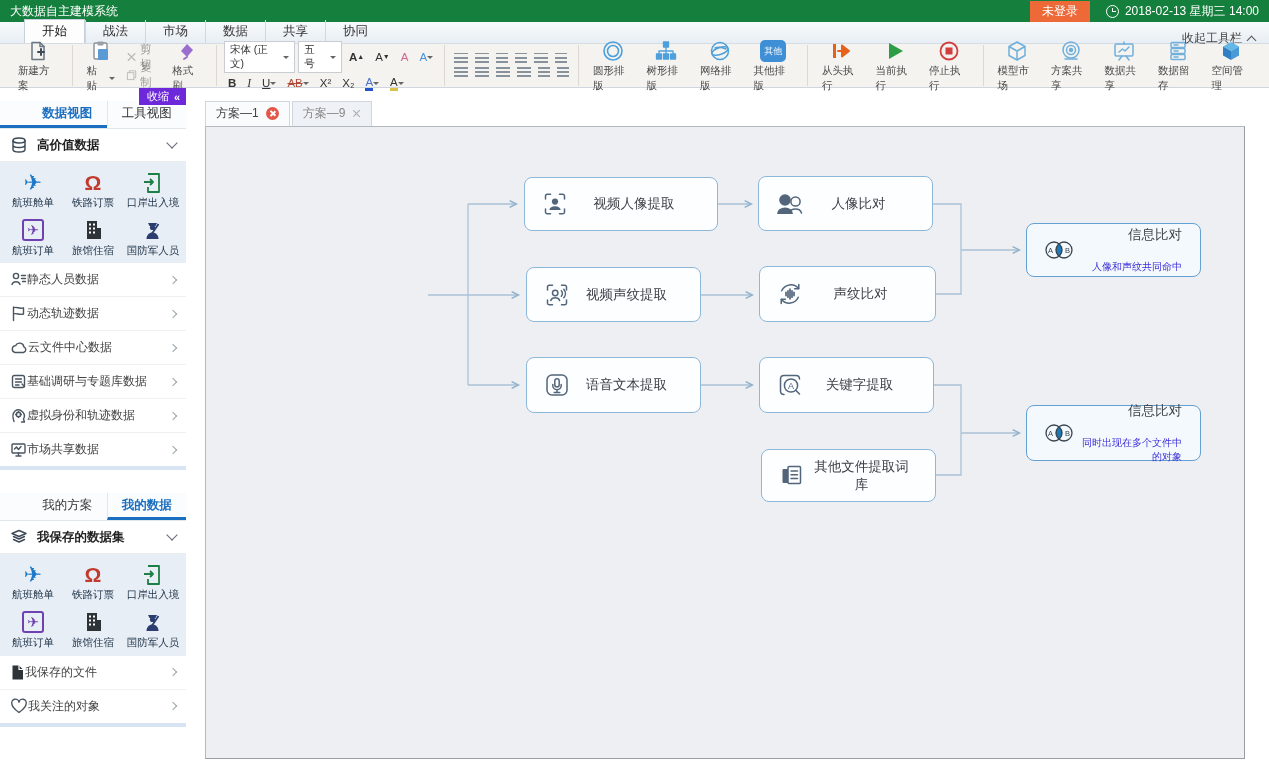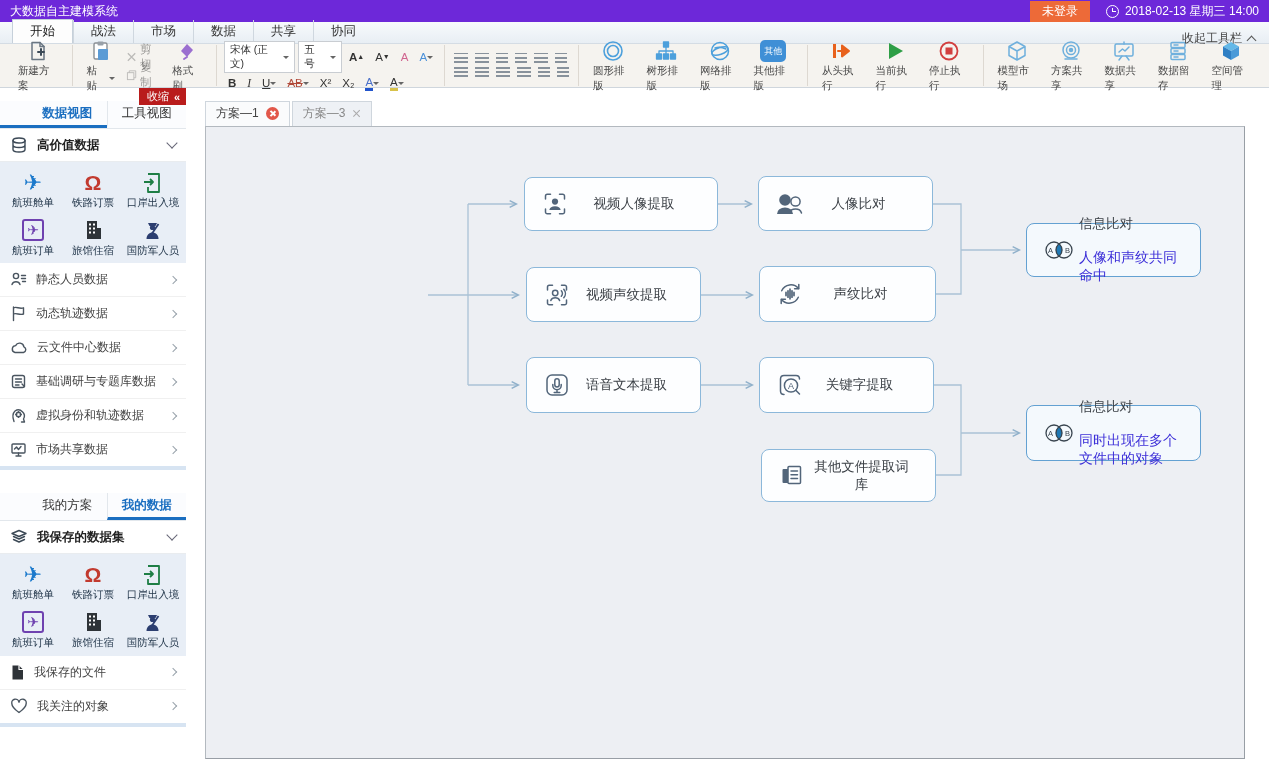--- a/index.html
+++ b/index.html
@@ -1,30 +1,30 @@
 <!DOCTYPE html>
 <html><head>
 <meta charset="utf-8">
 <style>
   * { margin:0; padding:0; box-sizing:border-box; }
   html,body { width:1269px; height:774px; background:#fff; font-family:"Liberation Sans","DejaVu Sans",sans-serif; overflow:hidden; }
 
   
-  .titlebar{height:22px;background:#6d28d9;color:#fff;display:flex;align-items:center;padding:0 10px;font-size:12px;}
+  .titlebar{height:22px;background:#15803d;color:#fff;display:flex;align-items:center;padding:0 10px;font-size:12px;}
   .titlebar .spacer{flex:1;}
   .badge{background:#ed6a38;color:#fff;font-size:12px;padding:2px 12px;margin-right:16px;cursor:pointer;}
   .dt{display:flex;align-items:center;gap:6px;font-size:12px;}
   .clock{width:13px;height:13px;border:1.4px solid #fff;border-radius:50%;position:relative;}
   .clock::before{content:"";position:absolute;left:5px;top:2px;width:1.4px;height:4px;background:#fff;}
   .clock::after{content:"";position:absolute;left:5px;top:5px;width:4px;height:1.4px;background:#fff;}
 
   
   .tabrow{height:22px;background:linear-gradient(#f7fafc,#e8eef4);display:flex;align-items:flex-end;padding-left:12px;border-bottom:1px solid #d4dce4;}
   .rtab{font-size:12.5px;color:#333;padding:3px 17px;border-left:1px solid #cfd7df;cursor:pointer;}
-  .rtab:first-child{border-left:none;}
+  .rtab:first-child{border-left:none;margin-left:12px;}
   .rtab.active{background:#fdfdfd;border:1px solid #c6d0da;border-bottom:none;color:#111;}
 
   
   .ribbon{height:44px;background:#f5f3ef;border-bottom:1px solid #cfd6dd;display:flex;align-items:stretch;padding:1px 4px;position:relative;}
   .rgroup{display:flex;align-items:center;padding:0 7px;border-right:1px solid #ddd8d1;}
   .bigbtn{display:flex;flex-direction:column;align-items:center;justify-content:center;font-size:10.5px;color:#4a4a4a;padding:1px 7px;cursor:pointer;line-height:1.35;}
   .bigbtn .bicon{height:24px;display:flex;align-items:center;justify-content:center;}
   .bigbtn svg{fill:none;stroke-linecap:round;stroke-linejoin:round;}
   .gray{opacity:.45;}
   .stack{display:flex;flex-direction:column;justify-content:center;gap:3px;}
@@ -35,38 +35,38 @@
   .sb.b{font-weight:bold;} .sb.i{font-style:italic;font-family:"Liberation Serif",serif;} .sb.u{text-decoration:underline;}
   .pi{width:14px;height:11px;background:repeating-linear-gradient(to bottom,#88929c 0 1.5px,transparent 1.5px 4.2px);margin:0 2px;cursor:pointer;}
   .pi.c{width:12px;} 
   .collapse-toolbar{position:absolute;right:14px;top:-14px;display:flex;align-items:center;gap:6px;font-size:12px;color:#444;cursor:pointer;z-index:5;}
   .upchev{width:7px;height:7px;border-left:1.6px solid #555;border-top:1.6px solid #555;transform:rotate(45deg);margin-top:4px;}
   .otherbadge{width:26px;height:22px;background:#3f8fd6;border-radius:5px;color:#fff;font-size:9px;display:flex;align-items:center;justify-content:center;}
 
   
   .main{display:flex;height:686px;}
   .sidebar{width:186px;position:relative;padding-top:13px;flex:none;}
-  .collapse-btn{position:absolute;top:0;right:0;background:#b91c1c;color:#fff;font-size:11px;padding:1px 8px;display:flex;align-items:center;gap:5px;cursor:pointer;}
+  .collapse-btn{position:absolute;top:0;right:0;background:#6d28d9;color:#fff;font-size:11px;padding:1px 8px;display:flex;align-items:center;gap:5px;cursor:pointer;}
   .collapse-btn .arr{letter-spacing:-2px;font-weight:bold;}
   .panel{background:#fff;border-bottom:4px solid #d7e4f2;}
   .panel + .panel{margin-top:23px;}
   .ptabs{display:flex;background:#fbfcfe;border-bottom:1px solid #e2e7ec;}
   .ptab{flex:1;text-align:center;font-size:12.5px;color:#333;padding:4px 0 3px;border-left:1px solid #e2e7ec;cursor:pointer;border-bottom:3px solid transparent;}
   .ptab:first-child{border-left:none;padding-left:28px;}
   .ptab.active{color:#1a6ec0;font-weight:bold;border-bottom-color:#1a6ec0;}
   .sechead{display:flex;align-items:center;gap:9px;padding:7px 10px;font-size:12.5px;font-weight:bold;color:#222;border-bottom:1px solid #e9ecef;cursor:pointer;}
   .sechead svg{stroke:#3c4956;fill:none;stroke-width:1.4;stroke-linecap:round;stroke-linejoin:round;}
   .dchev{margin-left:auto;width:8px;height:8px;border-right:1.6px solid #667;border-bottom:1.6px solid #667;transform:rotate(45deg);margin-top:-4px;}
   .dgrid{display:grid;grid-template-columns:repeat(3,1fr);background:#e8eef6;padding:7px 3px 6px;row-gap:7px;}
   .dtile{display:flex;flex-direction:column;align-items:center;font-size:10.5px;color:#23374b;cursor:pointer;line-height:1.3;}
   .dicon{height:27px;display:flex;align-items:center;justify-content:center;}
   .gi{font-size:22px;line-height:1;}
   .i-plane{color:#1b79cc;} .i-rail{color:#c23a2f;font-weight:bold;font-size:21px;}
   .i-plane2{color:#6f42b0;border:2px solid #6f42b0;border-radius:3px;font-size:14px;width:22px;height:22px;display:flex;align-items:center;justify-content:center;}
-  .lrow{display:flex;align-items:center;gap:9px;padding:8px 10px;font-size:12px;color:#444;border-bottom:1px solid #f0f0f0;cursor:pointer;}
+  .lrow{display:flex;align-items:center;padding:8px 10px;font-size:12px;color:#444;border-bottom:1px solid #f0f0f0;cursor:pointer;}
   .lrow svg{stroke:#4a5560;fill:none;stroke-width:1.4;stroke-linecap:round;stroke-linejoin:round;flex:none;}
   .rchev{margin-left:auto;width:6px;height:6px;border-right:1.5px solid #98a2ab;border-bottom:1.5px solid #98a2ab;transform:rotate(-45deg);}
 
   
   .content{flex:1;padding:13px 0 0 19px;}
   .ctabs{display:flex;gap:2px;}
   .ctab{display:flex;align-items:center;gap:7px;font-size:12px;padding:3px 10px 4px;border:1px solid #cfd6dd;border-bottom:none;background:#eef1f5;color:#888;cursor:pointer;}
   .ctab.active{background:#fafbfc;color:#444;}
   .closeR{width:13px;height:13px;background:#e2574a;border-radius:50%;position:relative;cursor:pointer;}
   .closeR::before,.closeR::after{content:"";position:absolute;left:6px;top:3px;width:1.6px;height:7px;background:#fff;}
@@ -74,22 +74,22 @@
   .closeG{width:9px;height:9px;position:relative;cursor:pointer;}
   .closeG::before,.closeG::after{content:"";position:absolute;left:4px;top:0;width:1.4px;height:9px;background:#aaa;}
   .closeG::before{transform:rotate(45deg);} .closeG::after{transform:rotate(-45deg);}
   .canvas{position:relative;width:1040px;height:633px;background:#edeff3;border:1px solid #b3b9bf;border-right-color:#989ea5;border-bottom-color:#989ea5;}
   #wires{position:absolute;left:0;top:0;}
   .node{position:absolute;background:#fdfeff;border:1.3px solid #8cb8da;border-radius:8px;display:flex;align-items:center;padding:0 12px;font-size:13.5px;color:#3a3f45;cursor:pointer;}
   .node .nicon{flex:none;display:flex;align-items:center;justify-content:center;width:36px;}
   .node .nicon svg{stroke:#52657a;fill:none;stroke-width:1.5;stroke-linecap:round;stroke-linejoin:round;}
   .node .nlabel{flex:1;text-align:center;padding-right:10px;}
   .node.info{border-color:#63a1d2;background:#f4f9fd;}
-  .node.info .ntext{flex:1;text-align:left;padding-right:6px;}
-  .node .sub{display:block;font-size:14px;color:#3c2fd8;margin-top:16px;}
+  .node.info .ntext{flex:1;text-align:right;padding-right:6px;}
+  .node .sub{display:block;font-size:10px;color:#3c2fd8;margin-top:16px;}
 </style>
 </head>
 <body>
 
 <div class="titlebar">
   <span>大数据自主建模系统</span>
   <span class="spacer"></span>
   <span class="badge">未登录</span>
   <span class="dt">
     <span class="clock"></span>
@@ -574,21 +574,21 @@
     </div>
   </div>
 
   <div class="content">
     <div class="ctabs">
       <div class="ctab active">
         <span>方案—1</span>
         <span class="closeR"></span>
       </div>
       <div class="ctab">
-        <span>方案—3</span>
+        <span>方案—9</span>
         <span class="closeG"></span>
       </div>
     </div>
 
     <div class="canvas">
       <svg id="wires" width="1040" height="633">
         <defs>
           <marker id="arr" viewBox="0 0 10 10" refX="8" refY="5" markerWidth="7.5" markerHeight="7.5" orient="auto">
             <path d="M1.5 1.5 L8.5 5 L1.5 8.5" fill="none" stroke="#8fb0ca" stroke-width="1.5"></path>
           </marker>

